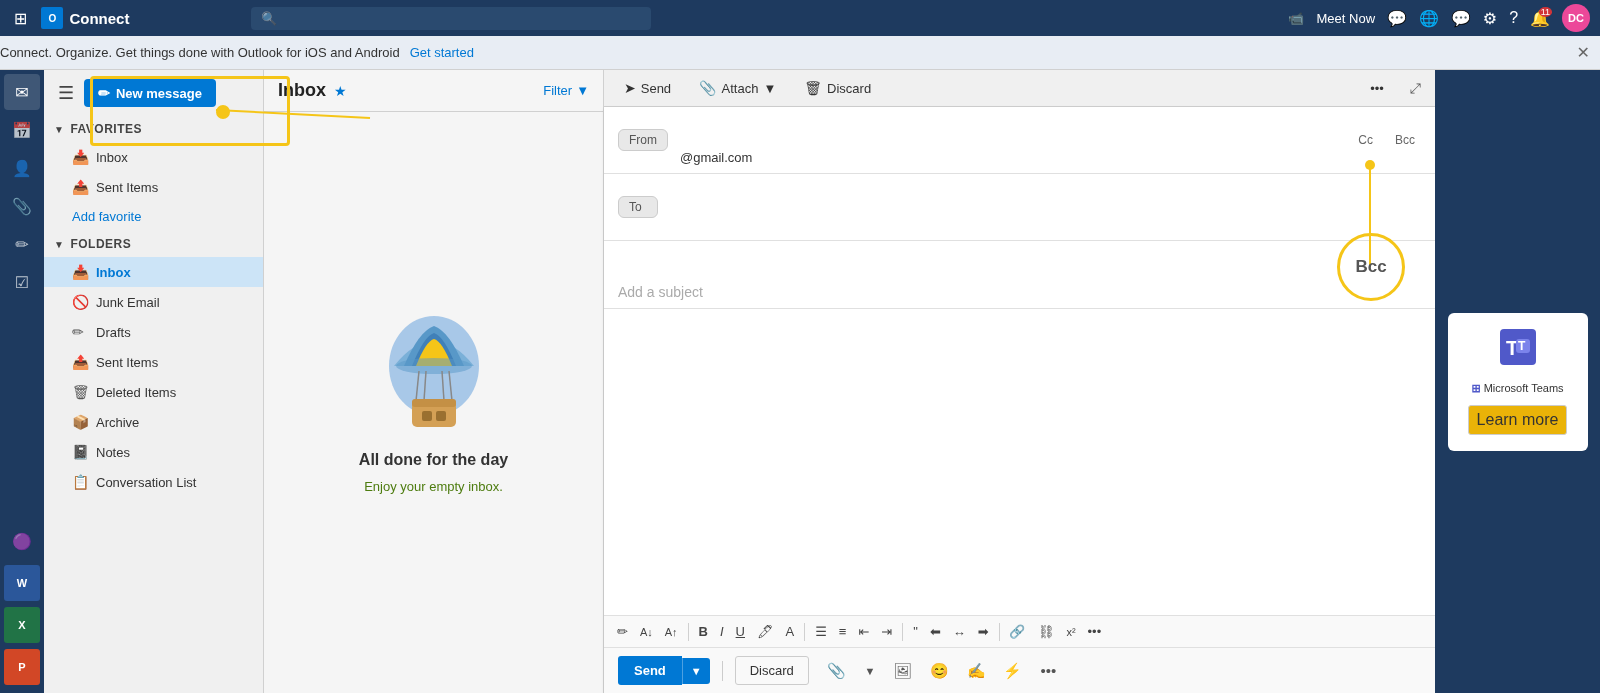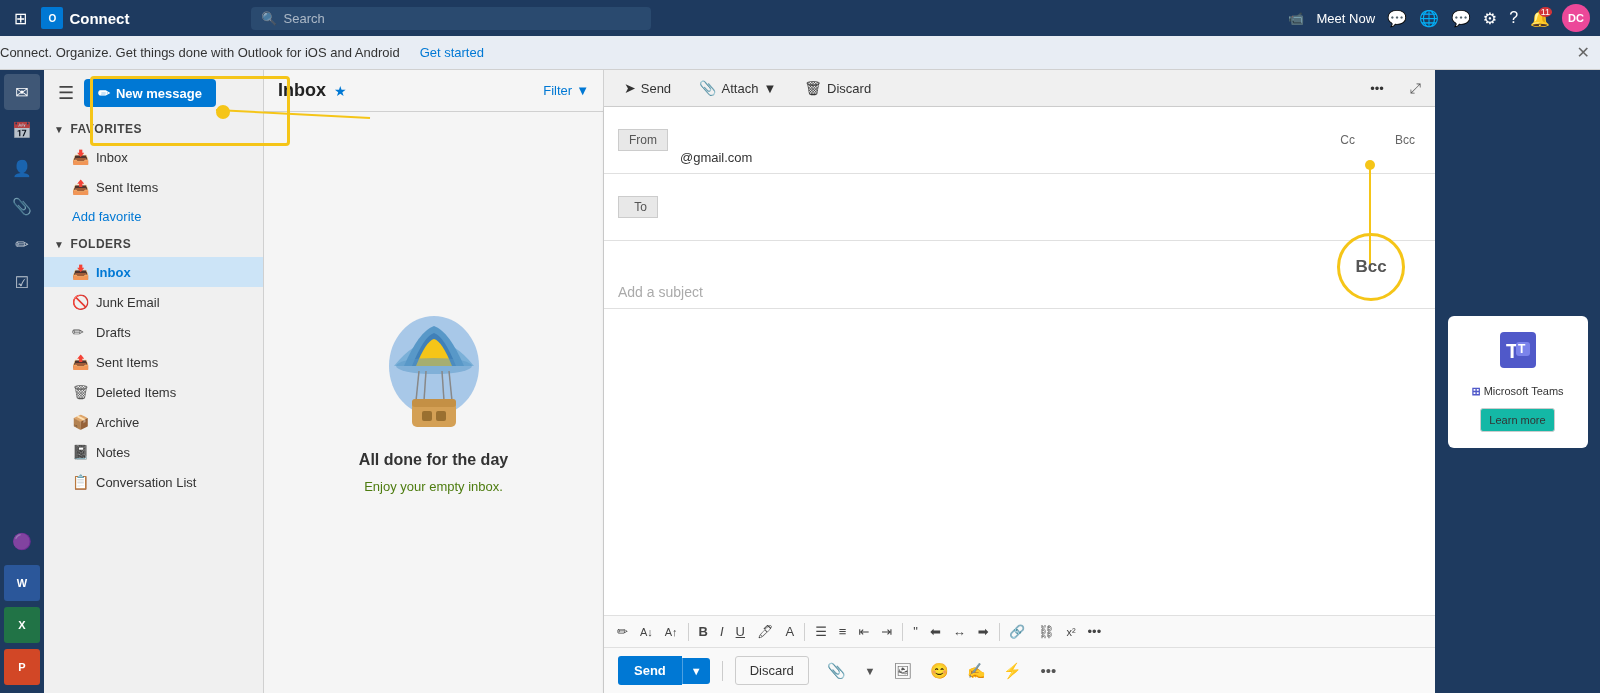--- a/index.html
+++ b/index.html
@@ -13,21 +13,21 @@
     .title-bar-logo { display: flex; align-items: center; gap: 6px; color: white; font-size: 15px; font-weight: 600; min-width: 200px; }
     .title-bar-logo-icon { width: 20px; height: 20px; background: #0078d4; border-radius: 3px; display: flex; align-items: center; justify-content: center; color: white; font-size: 12px; font-weight: bold; }
     .search-bar { flex: 1; max-width: 400px; background: #2a4a6f; border-radius: 4px; display: flex; align-items: center; padding: 4px 10px; gap: 6px; }
     .search-bar input { background: transparent; border: none; outline: none; color: white; font-size: 13px; width: 100%; }
     .search-bar input::placeholder { color: rgba(255,255,255,0.6); }
     .title-bar-right { margin-left: auto; display: flex; align-items: center; gap: 12px; color: white; font-size: 13px; }
     .title-bar-right .icon-btn { cursor: pointer; display: flex; align-items: center; gap: 4px; color: white; font-size: 13px; }
     .avatar { width: 28px; height: 28px; border-radius: 50%; background: #ec4899; color: white; display: flex; align-items: center; justify-content: center; font-size: 11px; font-weight: bold; }
 
     
-    .banner { background: #e8edf4; height: 34px; display: flex; align-items: center; justify-content: center; gap: 20px; font-size: 13px; color: #333; border-bottom: 1px solid #d0d0d0; }
+    .banner { background: #e8edf4; height: 34px; display: flex; align-items: center; justify-content: center; gap: 10px; font-size: 13px; color: #333; border-bottom: 1px solid #d0d0d0; }
     .banner .get-started { color: #0078d4; cursor: pointer; font-weight: 500; }
     .banner-close { margin-left: auto; margin-right: 10px; cursor: pointer; color: #666; font-size: 16px; }
 
     
     .main { display: flex; height: calc(693px - 70px); }
 
     
     .icon-sidebar { width: 44px; background: #1e3a5f; display: flex; flex-direction: column; align-items: center; padding-top: 4px; gap: 2px; }
     .icon-sidebar .nav-icon { width: 36px; height: 36px; display: flex; align-items: center; justify-content: center; color: rgba(255,255,255,0.7); cursor: pointer; border-radius: 4px; font-size: 16px; }
     .icon-sidebar .nav-icon.active { color: white; background: rgba(255,255,255,0.15); }
@@ -64,24 +64,24 @@
     .compose-area { flex: 1; display: flex; flex-direction: column; background: #f0f0f0; }
     .compose-toolbar { display: flex; align-items: center; padding: 6px 14px; gap: 16px; border-bottom: 1px solid #d0d0d0; background: #f0f0f0; }
     .compose-toolbar-btn { display: flex; align-items: center; gap: 5px; background: none; border: none; cursor: pointer; color: #333; font-size: 13px; padding: 4px 6px; border-radius: 3px; }
     .compose-toolbar-btn .btn-icon { font-size: 14px; }
     .compose-toolbar-more { margin-left: auto; }
     .expand-btn { margin-left: 4px; background: none; border: none; cursor: pointer; color: #555; font-size: 14px; }
 
     .compose-body { flex: 1; background: white; margin: 0; display: flex; flex-direction: column; box-shadow: 0 1px 3px rgba(0,0,0,0.1); }
 
     .compose-field { display: flex; align-items: center; padding: 8px 14px; border-bottom: 1px solid #e0e0e0; min-height: 40px; }
-    .compose-field-label { background: #e8e8e8; border: 1px solid #ccc; border-radius: 0; padding: 3px 10px; font-size: 12px; color: #555; margin-right: 12px; min-width: 40px; text-align: right; }
+    .compose-field-label { background: #e8e8e8; border: 1px solid #ccc; border-radius: 6px; padding: 3px 10px; font-size: 12px; color: #555; margin-right: 12px; min-width: 40px; text-align: left; }
     .compose-field-input { flex: 1; border: none; outline: none; font-size: 13px; color: #333; background: transparent; margin-top: 35px; }
     .compose-field-input::placeholder { color: #aaa; }
-    .cc-bcc { display: flex; gap: 28px; margin-left: auto; }
+    .cc-bcc { display: flex; gap: 10px; margin-left: auto; }
     .cc-bcc-btn { background: none; border: none; cursor: pointer; color: #666; font-size: 12px; padding: 3px 6px; border-radius: 3px; }
 
     .compose-subject { padding: 8px 14px; border-bottom: 1px solid #e0e0e0; }
     .compose-subject input { width: 100%; border: none; outline: none; font-size: 14px; color: #4d7c0f; background: transparent; }
     .compose-subject input::placeholder { color: #aaa; }
 
     .compose-content { flex: 1; padding: 14px; outline: none; font-size: 13px; color: #333; min-height: 100px; }
 
     .format-toolbar { display: flex; align-items: center; padding: 4px 8px; border-top: 1px solid #e0e0e0; gap: 2px; background: #f9f9f9; flex-wrap: wrap; }
     .format-btn { background: none; border: none; cursor: pointer; padding: 4px 5px; color: #444; font-size: 13px; border-radius: 3px; }
@@ -93,21 +93,21 @@
     .send-btn-dropdown { background: #0078d4; color: white; border: none; border-left: 1px solid rgba(255,255,255,0.3); border-radius: 0 3px 3px 0; padding: 7px 8px; cursor: pointer; font-size: 11px; }
     .discard-btn { background: none; border: 1px solid #ccc; border-radius: 3px; padding: 6px 14px; font-size: 13px; cursor: pointer; color: #333; }
     .send-toolbar-icons { display: flex; gap: 4px; margin-left: 4px; }
     .send-toolbar-icon { background: none; border: none; cursor: pointer; padding: 5px 7px; color: #555; font-size: 15px; border-radius: 3px; }
 
     
     .ad-sidebar { width: 165px; background: #1e3a5f; display: flex; flex-direction: column; align-items: center; justify-content: center; padding: 20px 10px; gap: 16px; }
     .ms-teams-ad { background: white; border-radius: 6px; padding: 16px; display: flex; flex-direction: column; align-items: center; gap: 10px; width: 140px; }
     .ms-teams-logo { font-size: 28px; }
     .ms-teams-text { font-size: 11px; color: #333; text-align: center; font-weight: 500; }
-    .learn-more-btn { background: #14b8a6; border: 1px solid #ccc; border-radius: 3px; padding: 5px 8px; font-size: 11px; cursor: pointer; color: #333; }
+    .learn-more-btn { background: #eab308; border: 1px solid #ccc; border-radius: 3px; padding: 5px 8px; font-size: 16px; cursor: pointer; color: #333; }
 
     
     .new-message-highlight {
       position: absolute;
       top: 76px;
       left: 90px;
       width: 200px;
       height: 70px;
       border: 3px solid #f5c518;
       border-radius: 4px;
@@ -133,21 +133,20 @@
 <div class="relative-wrapper" style="position:relative; width:1600px; height:693px; overflow:hidden;">
 
   <div class="title-bar">
     <span class="title-bar-apps-icon">⊞</span>
     <div class="title-bar-logo">
       <div class="title-bar-logo-icon" style="background:#0078d4;font-size:10px;color:white;border-radius:2px;width:22px;height:22px;display:flex;align-items:center;justify-content:center;font-weight:bold;">O</div>
       <span>Connect</span>
     </div>
     <div class="search-bar">
       <span style="color:rgba(255,255,255,0.6);font-size:13px;">🔍</span>
-      <input type="text" placeholder="Search" style="">
     </div>
     <div class="title-bar-right">
       <span class="icon-btn">📹</span>
       <span class="icon-btn">Meet Now</span>
       <span class="icon-btn" style="font-size:16px;">💬</span>
       <span class="icon-btn" style="font-size:16px;">🌐</span>
       <span class="icon-btn" style="font-size:16px;">💬</span>
       <span class="icon-btn" style="font-size:16px;">⚙</span>
       <span class="icon-btn" style="font-size:16px;">?</span>
       <span class="icon-btn" style="font-size:16px; position:relative;">🔔<sup style="font-size:9px;color:white;position:absolute;top:-2px;right:-2px;background:#d13438;border-radius:50%;padding:0 2px;">11</sup></span>

